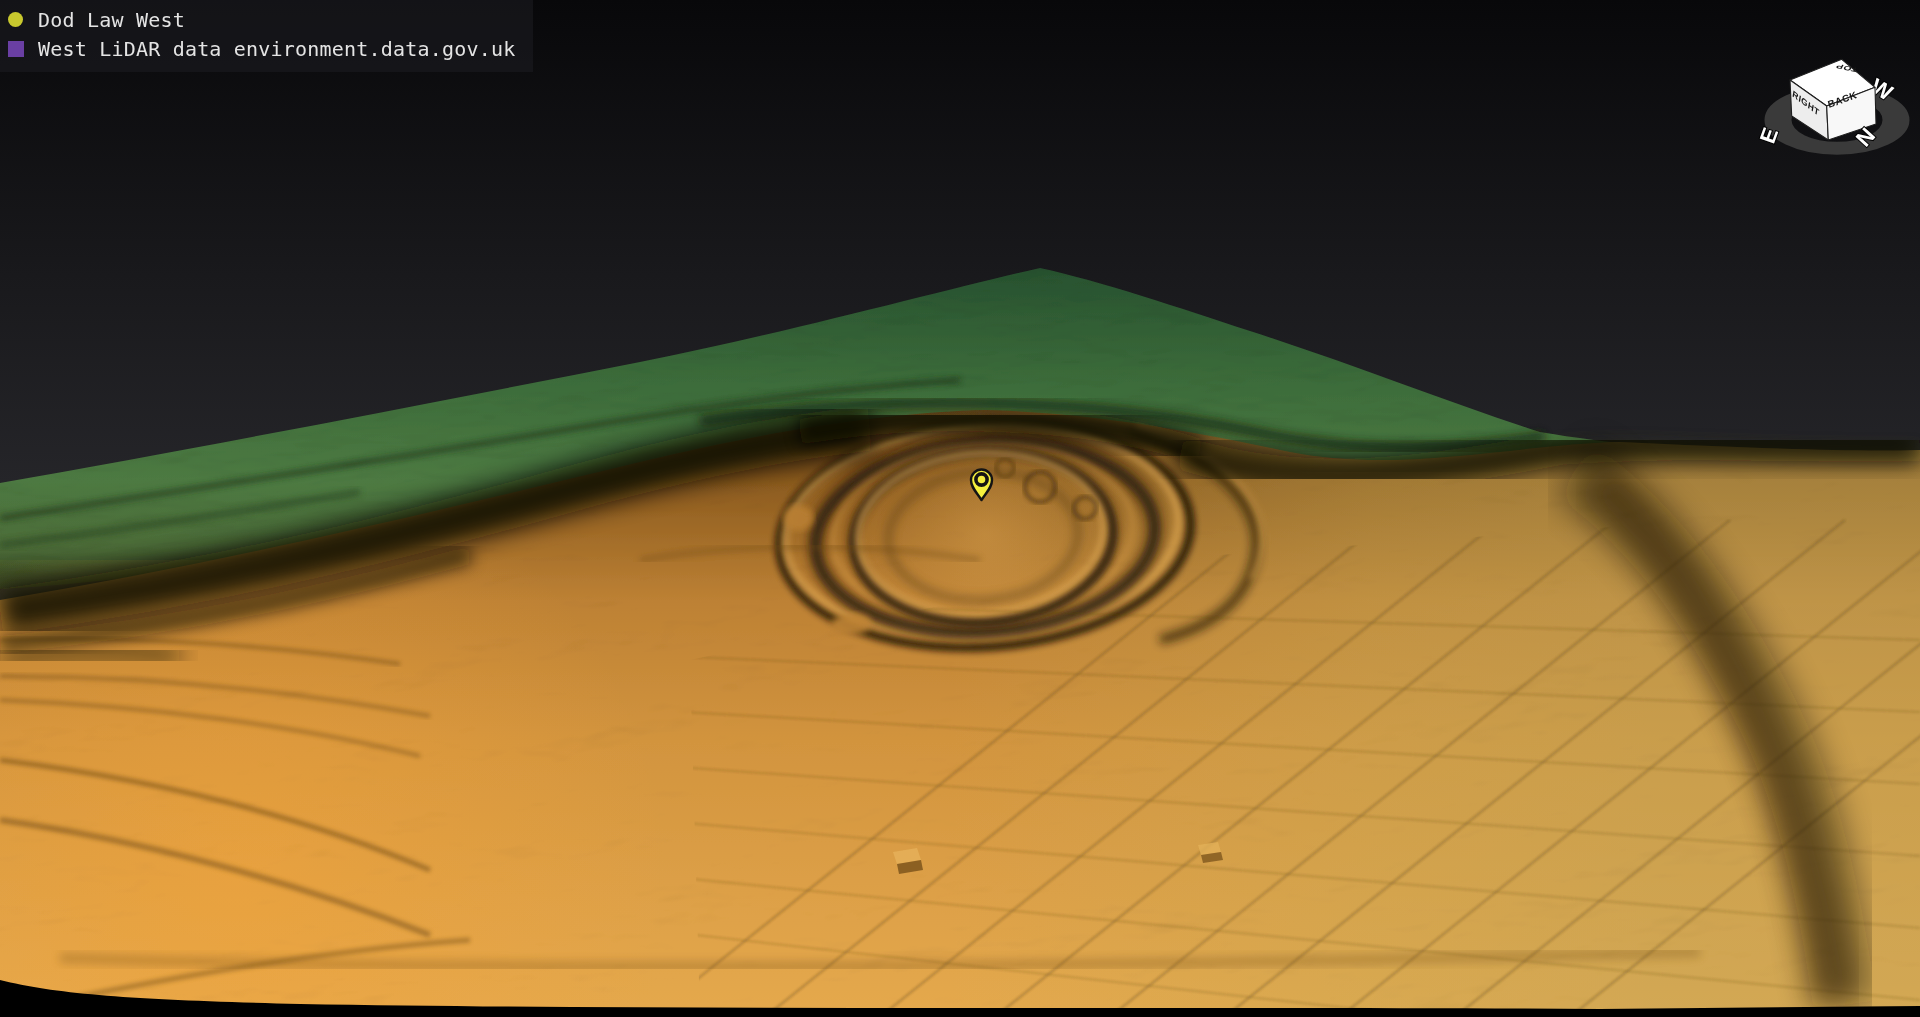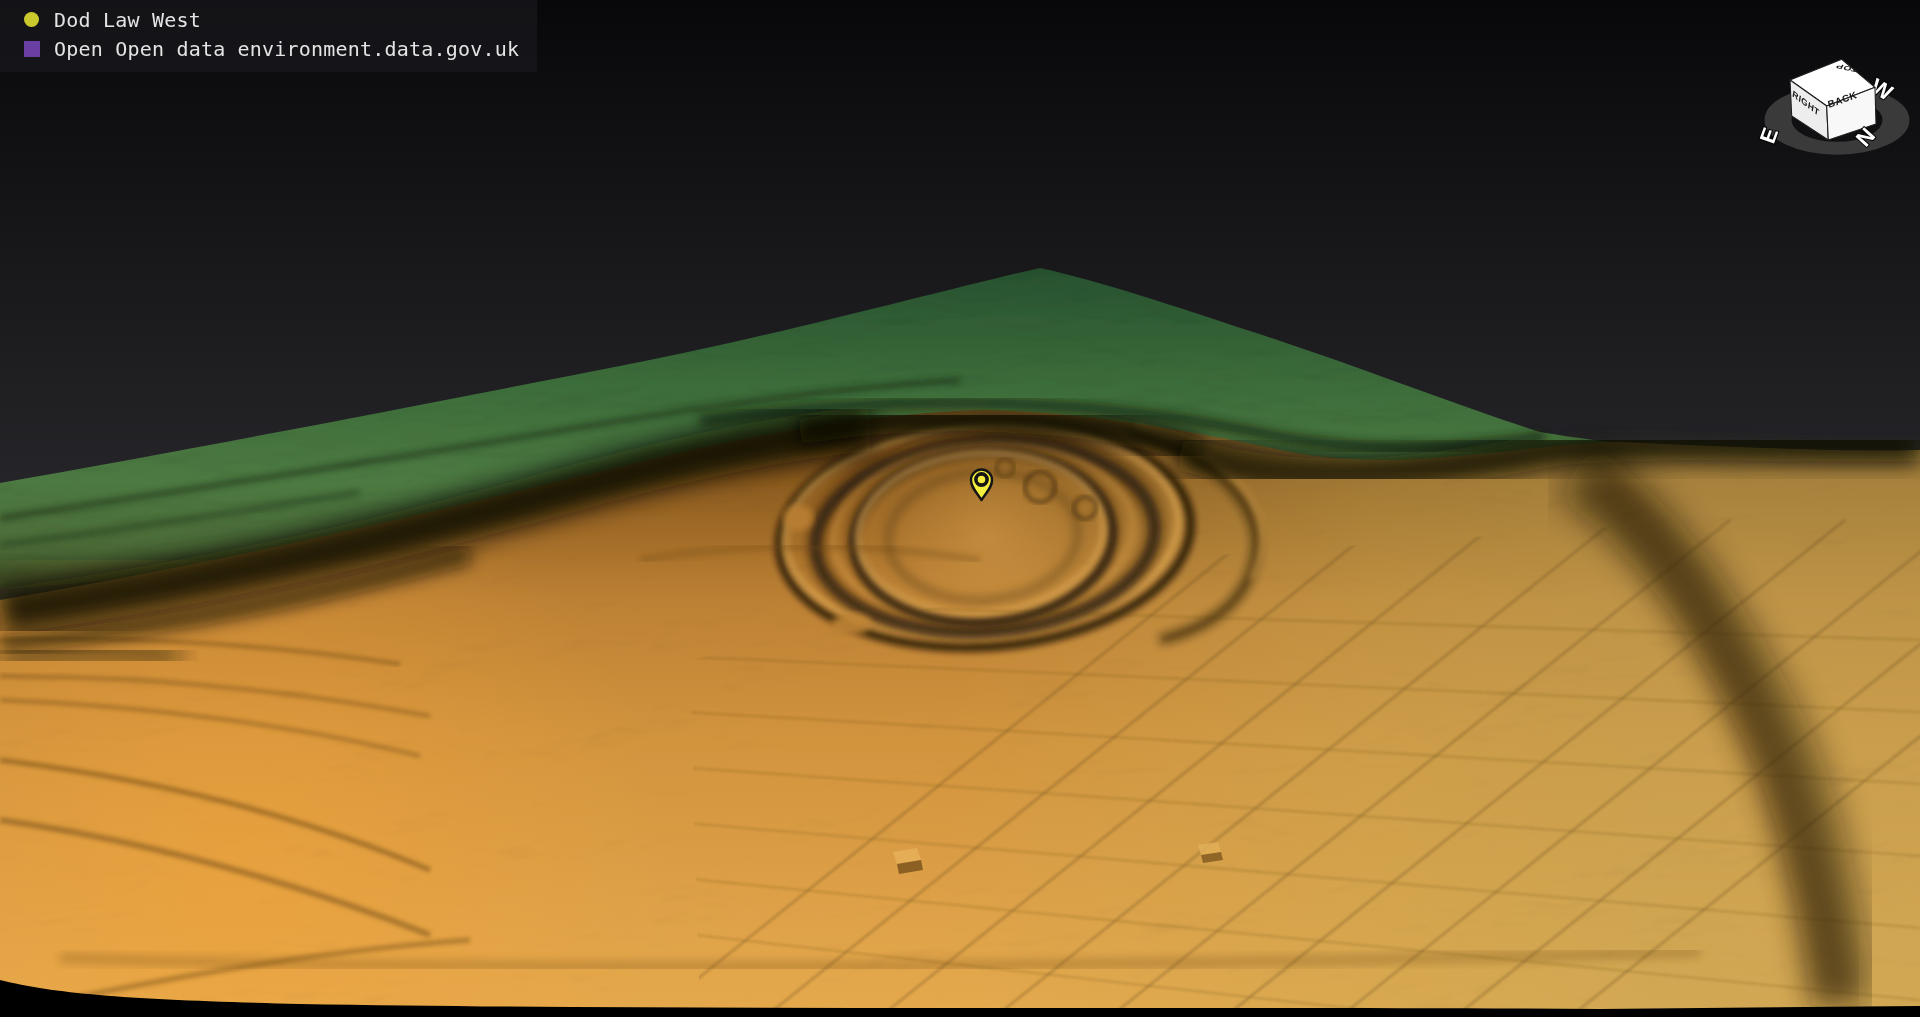--- a/index.html
+++ b/index.html
@@ -1,18 +1,18 @@
 <!DOCTYPE html>
 <html><head>
 <meta charset="utf-8">
 <style>
   html,body{margin:0;padding:0;width:1920px;height:1017px;background:#000;overflow:hidden;}
   .stage{position:absolute;inset:0;width:1920px;height:1017px;background:#000;}
   .scene{position:absolute;inset:0;width:100%;height:100%;display:block;}
-  .legend{position:absolute;left:0;top:0;padding:5px 18px 9px 24px;background:rgba(30,30,34,.55);}
+  .legend{position:absolute;left:0;top:0;padding:5px 18px 9px 8px;background:rgba(30,30,34,.55);}
   .legend-row{display:flex;align-items:center;height:29px;}
   .swatch{width:16px;height:16px;margin-right:14px;flex:none;}
   .swatch.circle{width:15px;height:15px;margin-right:15px;border-radius:50%;}
   .legend-label{font:20px "DejaVu Sans Mono", monospace;color:#e4e4e4;white-space:pre;letter-spacing:.2px;}
   .navcube{position:absolute;left:1752px;top:28px;width:170px;height:145px;}
   .cube-face-label{font-family:"Liberation Sans",sans-serif;font-weight:bold;fill:#161616;letter-spacing:.5px;}
   .compass-letter{font-family:"Liberation Sans",sans-serif;font-weight:bold;font-size:22px;fill:#fff;
                   stroke:#000;stroke-width:2px;paint-order:stroke;text-anchor:middle;}
 </style>
 </head>
@@ -200,21 +200,21 @@
     </g>
   </svg>
 
   <div class="legend">
     <div class="legend-row">
       <span class="swatch circle" style="background-color: rgb(201, 201, 46);"></span>
       <span class="legend-label">Dod Law West</span>
     </div>
     <div class="legend-row">
       <span class="swatch" style="background-color: rgb(106, 63, 163);"></span>
-      <span class="legend-label">Open Open data environment.data.gov.uk</span>
+      <span class="legend-label">West LiDAR data environment.data.gov.uk</span>
     </div>
   </div>
 
   <svg class="navcube" viewBox="0 0 170 145">
 
     <g transform="translate(85,92) scale(1,0.48)">
       <circle r="59" fill="none" stroke="#3a3a3a" stroke-width="27"></circle>
     </g>
 
     <text class="compass-letter" font-size="20" transform="translate(126,68) rotate(30)">W</text>

